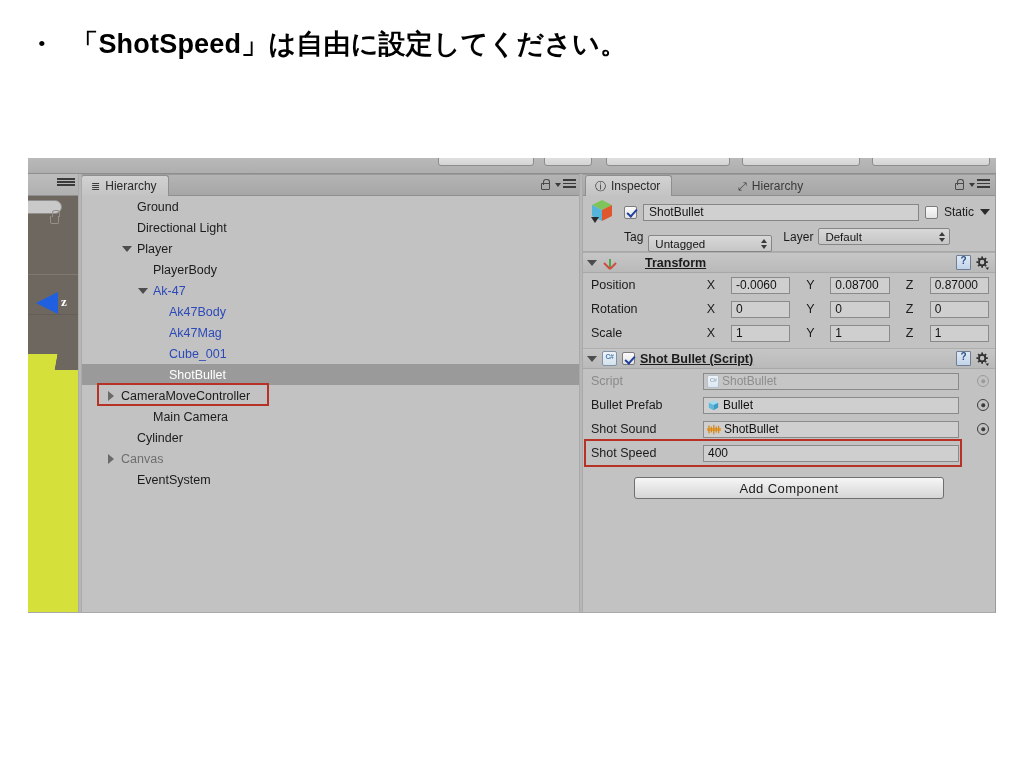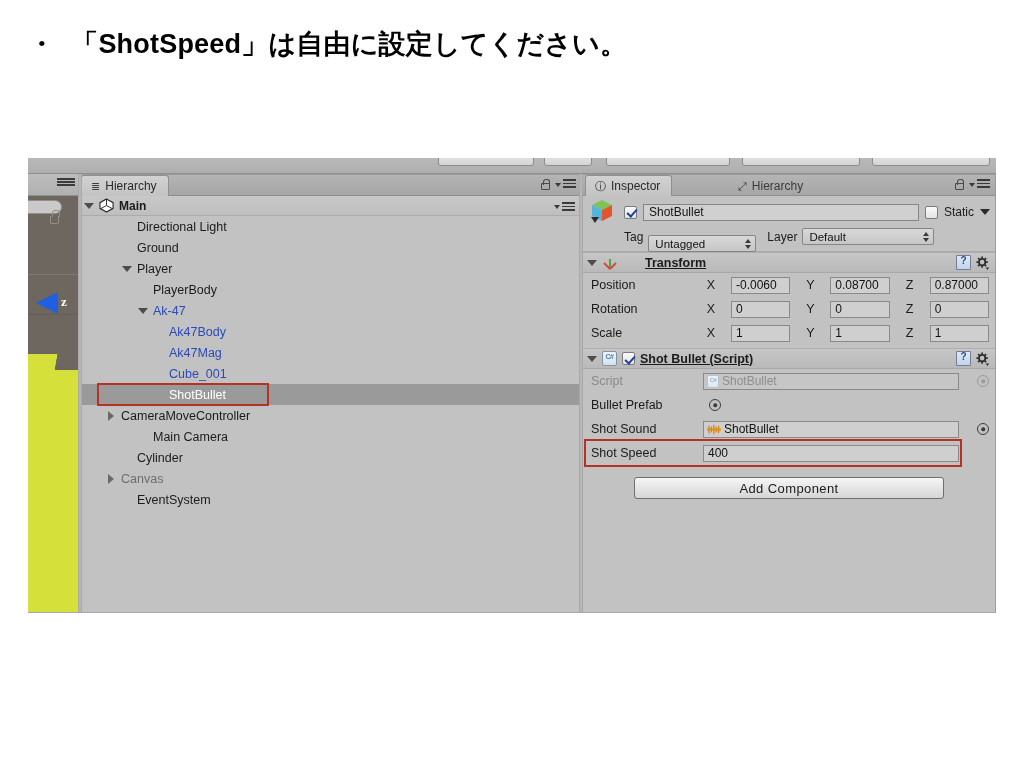--- a/index.html
+++ b/index.html
@@ -449,51 +449,31 @@
                 <i></i>
                 <i></i>
               </span>
           </div>
         </div>
       </div>
 
 
       <div class="hier-body">
 
-        <div class="scene-row">
-          <span class="tri"></span>
-          <span class="unity-logo">
-            <svg width="15" height="15" viewBox="0 0 16 16">
-              <polygon points="8,1 15,5 15,11 8,15 1,11 1,5" fill="#ffffff" stroke="#2b2b2b" stroke-width="1.2"></polygon>
-              <line x1="8" y1="1" x2="8" y2="8" stroke="#2b2b2b" stroke-width="1"></line>
-              <line x1="8" y1="8" x2="1.5" y2="11.5" stroke="#2b2b2b" stroke-width="1"></line>
-              <line x1="8" y1="8" x2="14.5" y2="11.5" stroke="#2b2b2b" stroke-width="1"></line>
-            </svg>
-          </span>
-          <span>Main</span>
-          <span class="hamb" style="position:absolute;right:6px;top:6px;">
-            <span class="caret"></span>
-            <span class="lines">
-                <i></i>
-                <i></i>
-                <i></i>
-              </span>
-          </span>
-        </div>
 
         <div id="hier-items">
             <div class="row">
               <span style="width: 38px; flex: 0 0 auto;"></span>
               <span class="tri-slot"></span>
-              <span>Directional Light</span>
+              <span>Ground</span>
             </div>
             <div class="row">
               <span style="width: 38px; flex: 0 0 auto;"></span>
               <span class="tri-slot"></span>
-              <span>Ground</span>
+              <span>Directional Light</span>
             </div>
             <div class="row">
               <span style="width: 38px; flex: 0 0 auto;"></span>
               <span class="tri-slot">
                 <span class="tri"></span>
               </span>
               <span>Player</span>
             </div>
             <div class="row">
               <span style="width: 54px; flex: 0 0 auto;"></span>
@@ -599,21 +579,21 @@
           <span class="cb checked"></span>
           <span class="name-field">
             <span>ShotBullet</span>
           </span>
           <span class="cb"></span>
           <span class="static-label">Static</span>
           <span class="drop-caret"></span>
         </div>
         <div class="insp-row2">
           <span class="lbl">Tag</span>
-          <span class="dropfield" style="width:108px;margin-top:14px;">
+          <span class="dropfield" style="width:124px;margin-top:14px;">
             <span>Untagged</span>
             <span class="updown">
                 <span class="u"></span>
                 <span class="d"></span>
               </span>
           </span>
           <span class="lbl" style="margin-left:6px;">Layer</span>
           <span class="dropfield" style="width:132px;">
             <span>Default</span>
             <span class="updown">
@@ -731,20 +711,28 @@
           <div class="prop-row">
             <span class="prop-label dim">Script</span>
             <span class="obj-field dim">
               <span class="mini-cs"></span>
               <span>ShotBullet</span>
             </span>
             <span class="picker dim"></span>
           </div>
           <div class="prop-row">
             <span class="prop-label">Bullet Prefab</span>
+            <span class="obj-field">
+              <span class="mini-cube"><svg width="13" height="13" viewBox="0 0 14 14">
+                  <polygon points="2,4 7,1.5 12,4 7,6.5" fill="#9fdcf0"></polygon>
+                  <polygon points="2,4 7,6.5 7,12 2,9.5" fill="#5cb9dd"></polygon>
+                  <polygon points="7,6.5 12,4 12,9.5 7,12" fill="#3e9dc4"></polygon>
+                </svg></span>
+              <span>Bullet</span>
+            </span>
             <span class="picker"></span>
           </div>
           <div class="prop-row">
             <span class="prop-label">Shot Sound</span>
             <span class="obj-field">
               <span class="mini-audio"><svg width="14" height="11" viewBox="0 0 14 11">
                   <rect x="0" y="4" width="14" height="3" fill="#e8a23c"></rect>
                   <g stroke="#d3881f" stroke-width="1.3">
                     <line x1="2" y1="1.5" x2="2" y2="9.5"></line>
                     <line x1="4.4" y1="2.6" x2="4.4" y2="8.4"></line>

